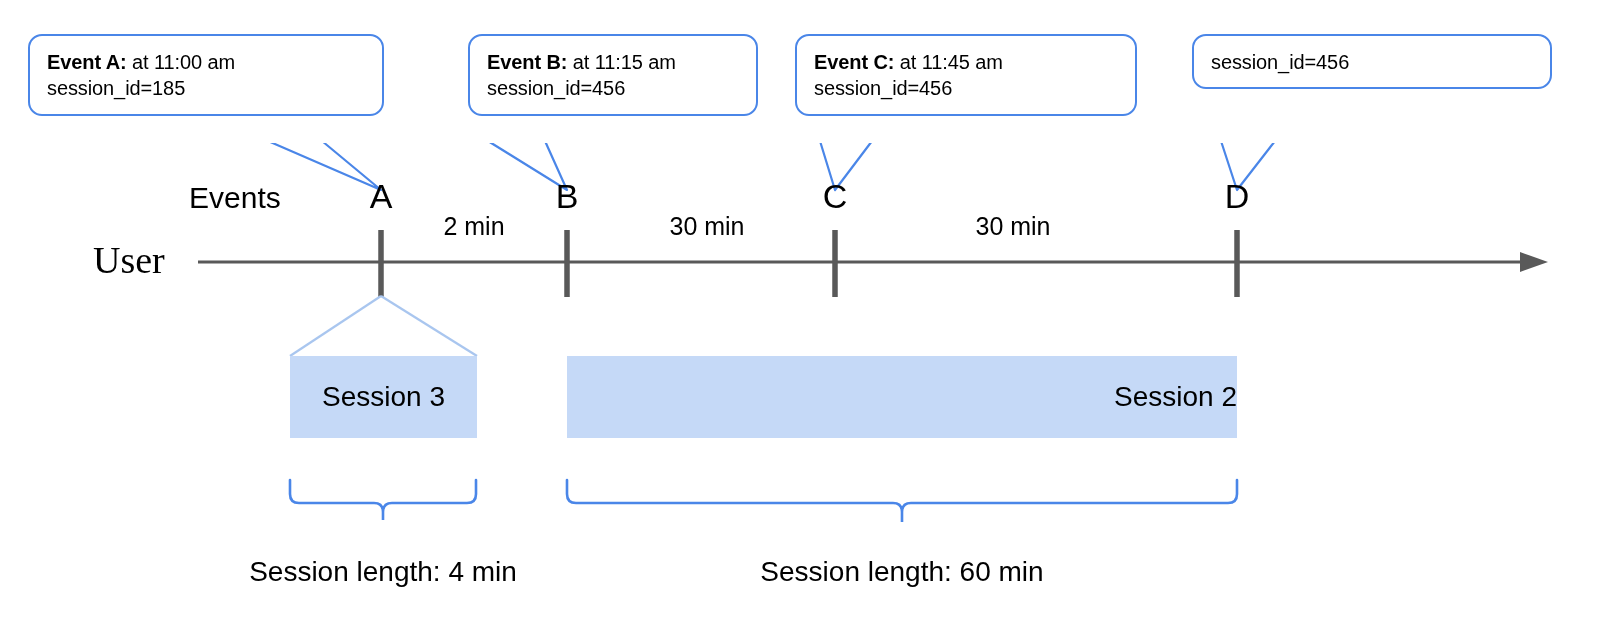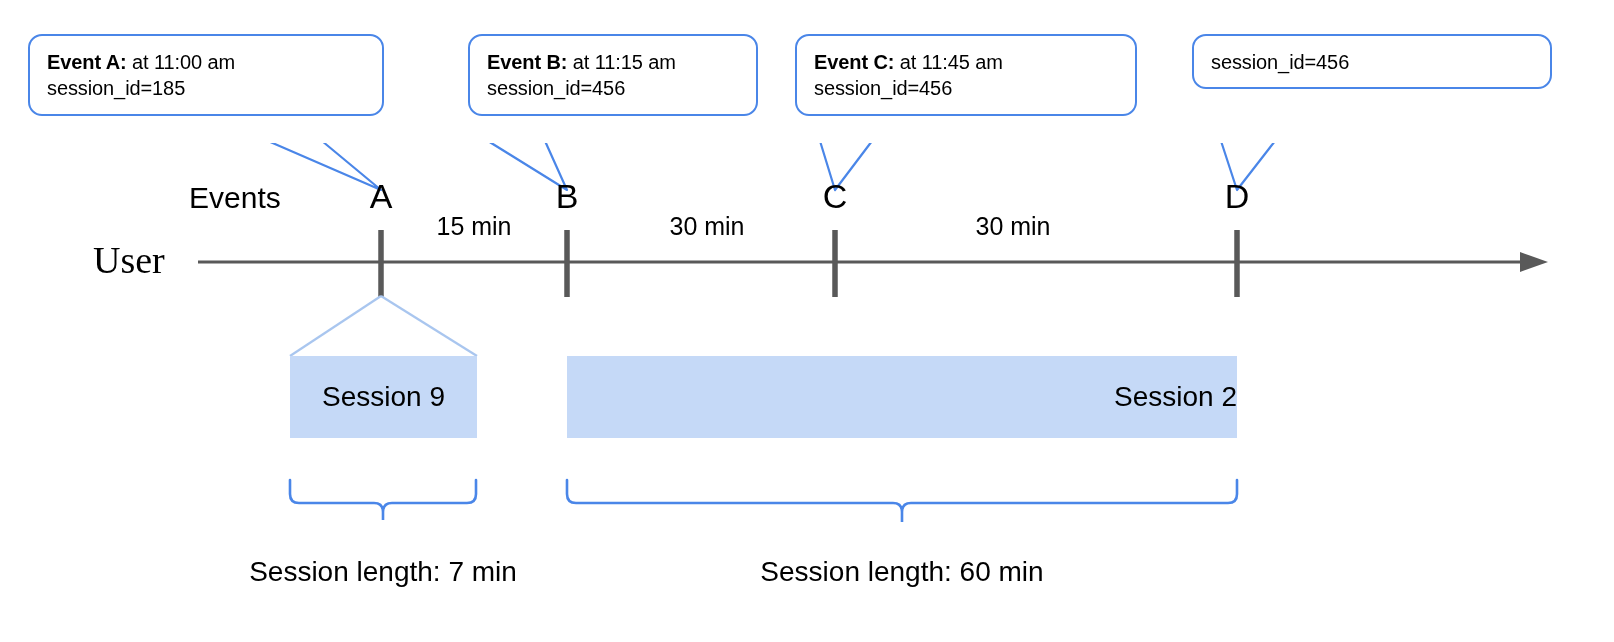--- a/index.html
+++ b/index.html
@@ -163,28 +163,28 @@
 
   <div class="tl-text events-label" style="left:172px; top:181px;margin-left:17px;">Events</div>
 
   <div class="tl-text user-label" style="left:93px; top:238px;">User</div>
 
   <div class="tl-text tick-letter" style="left:381px; top:177px;">A</div>
   <div class="tl-text tick-letter" style="left:567px; top:177px;">B</div>
   <div class="tl-text tick-letter" style="left:835px; top:177px;">C</div>
   <div class="tl-text tick-letter" style="left:1237px; top:177px;">D</div>
 
-  <div class="tl-text gap-label" style="left:474px; top:212px;">15 min</div>
+  <div class="tl-text gap-label" style="left:474px; top:212px;">2 min</div>
   <div class="tl-text gap-label" style="left:707px; top:212px;">30 min</div>
   <div class="tl-text gap-label" style="left:1013px; top:212px;">30 min</div>
 
   <div class="session-bar" style="left:290px; top:356px; width:187px; height:82px;">
-    <span>Session 9</span>
+    <span>Session 3</span>
   </div>
 
   <div class="session-bar" style="left:567px; top:356px; width:670px; height:82px;justify-content:flex-end;">
     <span>Session 2</span>
   </div>
 
-  <div class="sess-len" style="left:383px; top:556px;">Session length: 7 min</div>
+  <div class="sess-len" style="left:383px; top:556px;">Session length: 4 min</div>
   <div class="sess-len" style="left:902px; top:556px;">Session length: 60 min</div>
 
 </div>
 
 </body></html>

